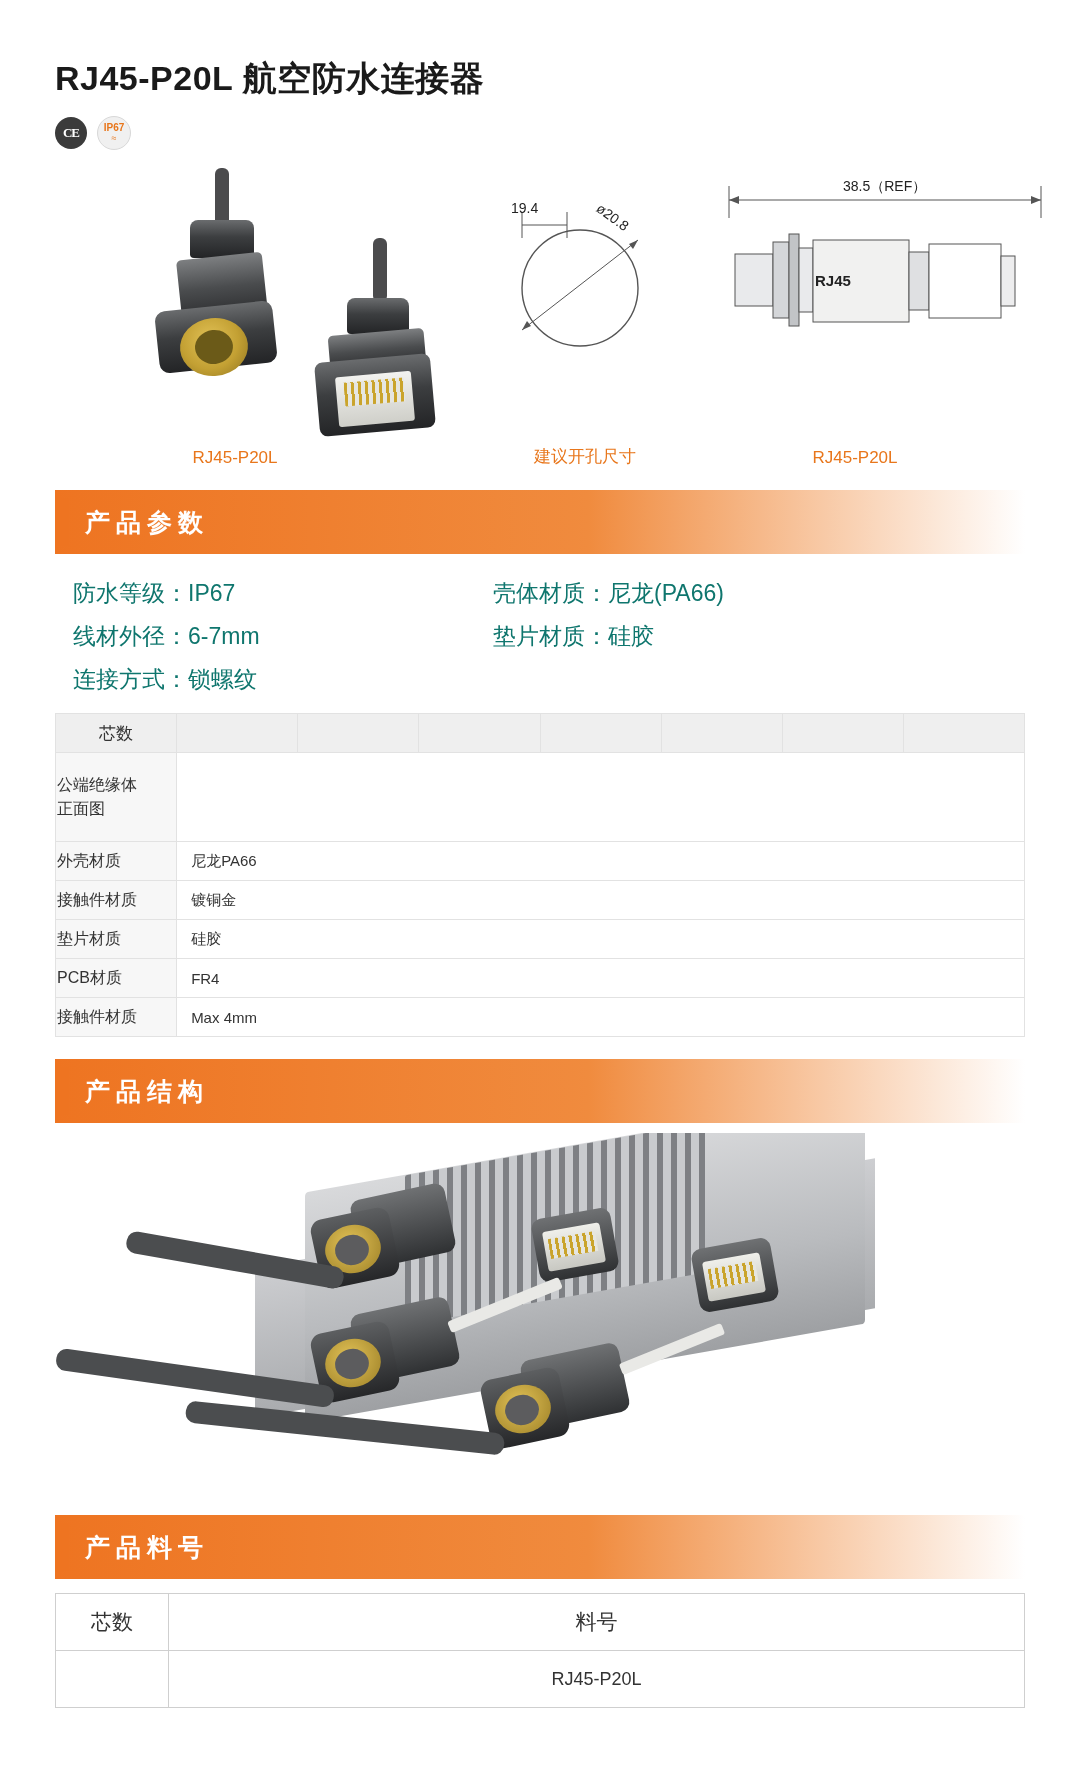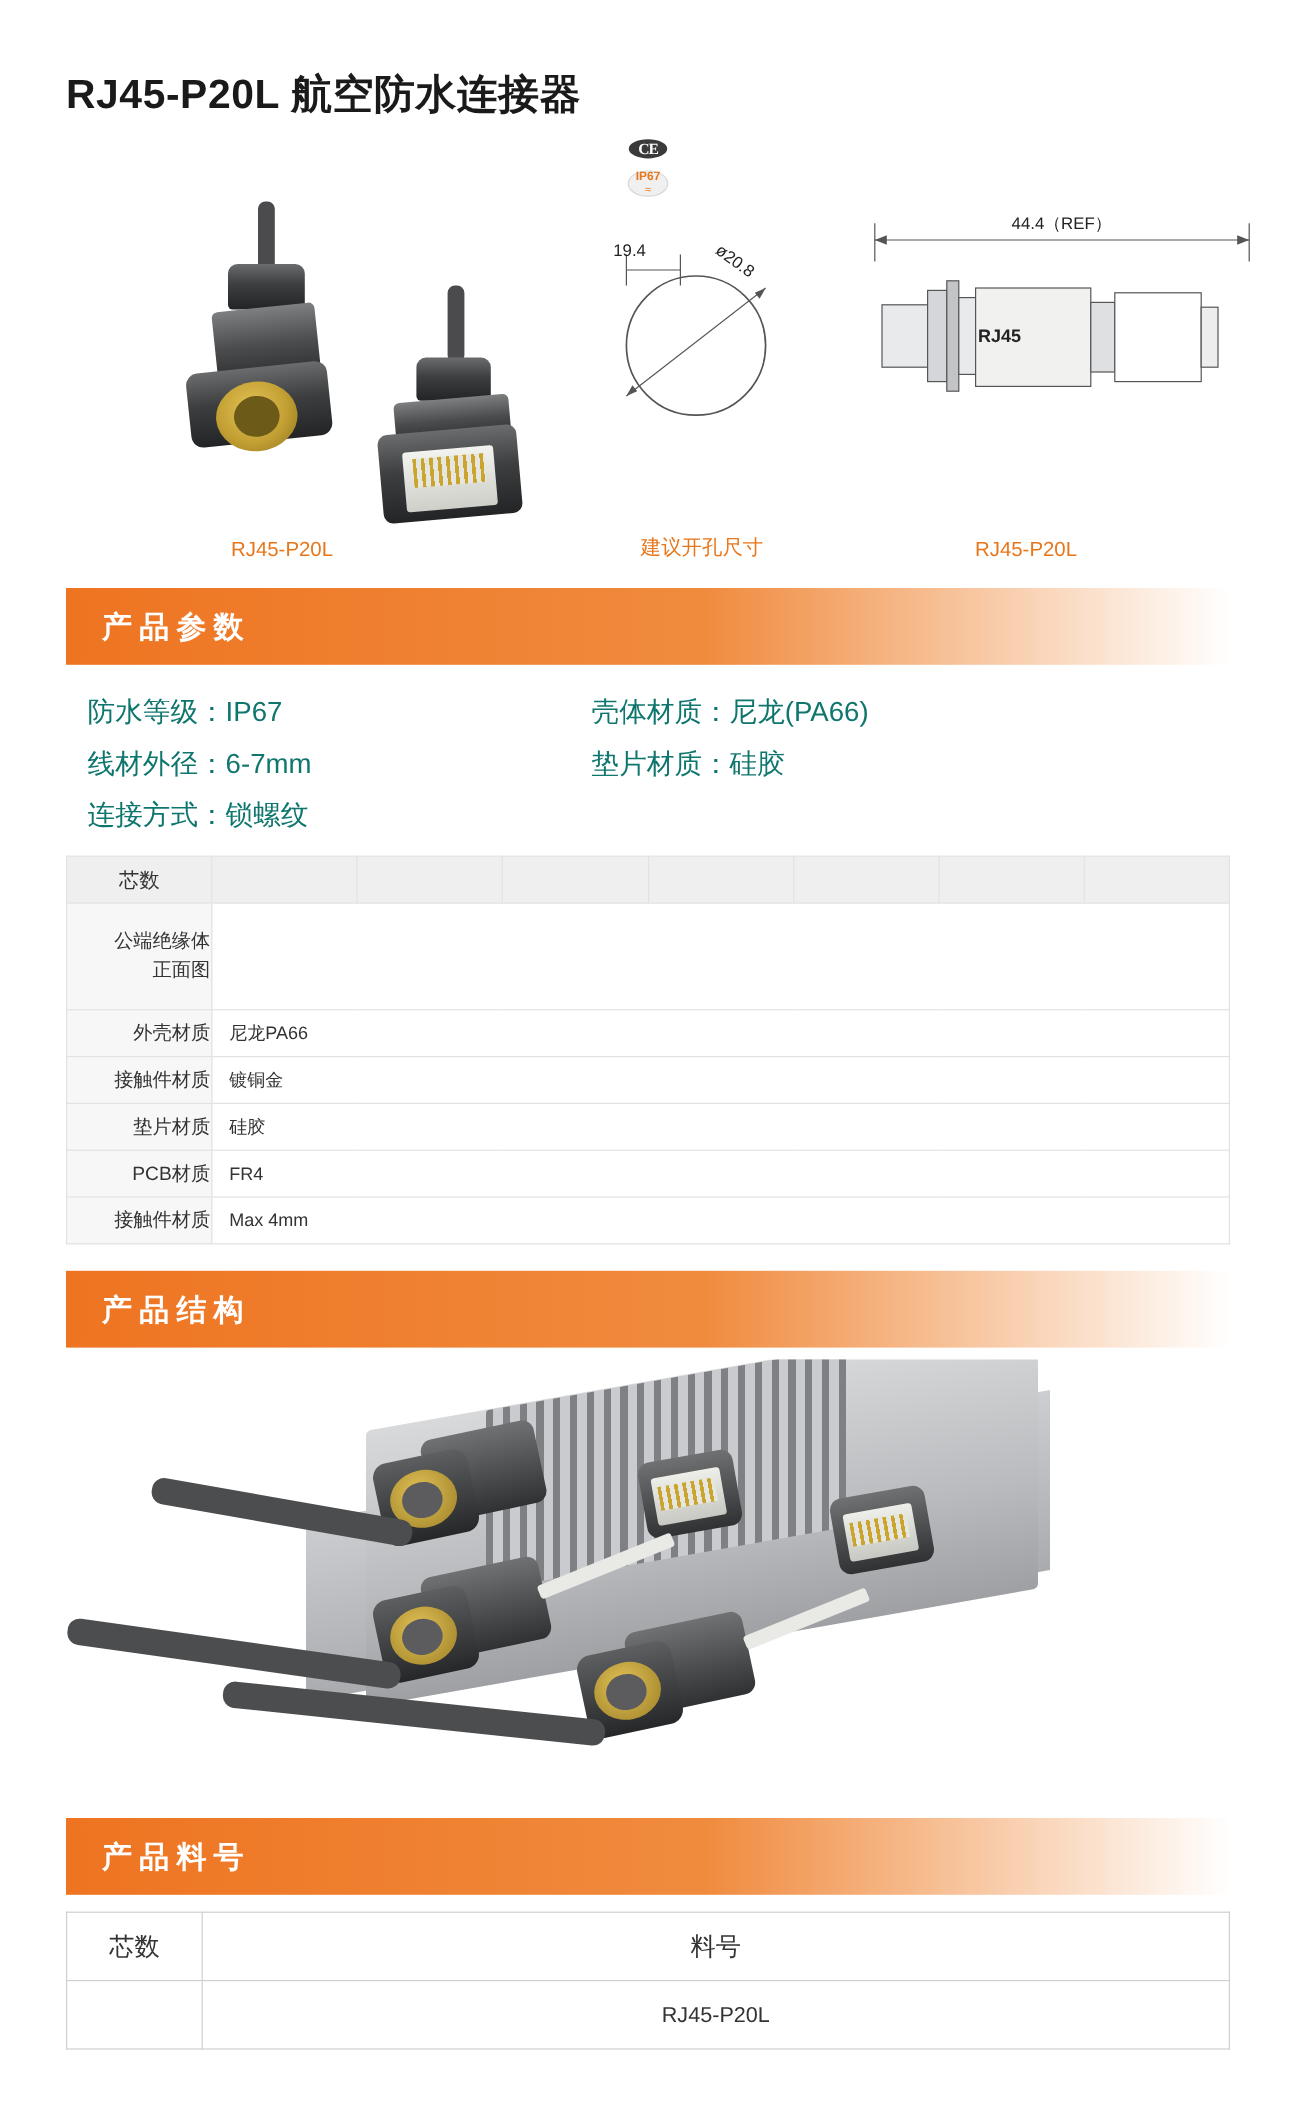--- a/index.html
+++ b/index.html
@@ -31,21 +31,20 @@
     letter-spacing: 0.5px;
     padding-top: 56px;
     margin: 0;
   }
   .badges {
     margin-top: 14px;
     display: flex;
     align-items: center;
     gap: 10px;
     height: 34px;
-    flex-direction: column;
   }
   .badge-ce {
     width: 32px; height: 32px;
     border-radius: 50%;
     background: #3b3b3b;
     color: #fff;
     display: flex; align-items: center; justify-content: center;
     font-size: 13px;
     font-weight: bold;
     letter-spacing: -1px;
@@ -172,21 +171,21 @@
     font-weight: normal;
   }
   table.spec .hdr-cell {
     background: #efefef;
     text-align: center;
     font-size: 17px;
     color: #333;
   }
   table.spec .lbl {
     background: #f7f7f7;
-    text-align: right;
+    text-align: left;
     width: 175px;
     font-size: 16px;
   }
   table.spec .val {
     padding-left: 14px;
     text-align: left;
   }
   table.spec .tall { height: 86px; line-height: 1.5; }
 
   
@@ -303,21 +302,21 @@
 
         <rect x="20" y="76" width="38" height="52" fill="#e9eaec" stroke="#555" stroke-width="1"></rect>
         <rect x="58" y="64" width="16" height="76" fill="#d4d6d9" stroke="#555" stroke-width="1"></rect>
         <rect x="74" y="56" width="10" height="92" fill="#c2c4c7" stroke="#555" stroke-width="1"></rect>
         <rect x="84" y="70" width="14" height="64" fill="#e9eaec" stroke="#555" stroke-width="1"></rect>
         <rect x="98" y="62" width="96" height="82" fill="#f1f1f0" stroke="#555" stroke-width="1"></rect>
         <rect x="194" y="74" width="20" height="58" fill="#dfe0e2" stroke="#555" stroke-width="1"></rect>
         <rect x="214" y="66" width="72" height="74" fill="#ffffff" stroke="#555" stroke-width="1"></rect>
         <rect x="286" y="78" width="14" height="50" fill="#ededee" stroke="#555" stroke-width="1"></rect>
       </svg>
-      <div class="dim-label" style="left:128px; top:0px;">44.4（REF）</div>
+      <div class="dim-label" style="left:128px; top:0px;">38.5（REF）</div>
       <div style="position:absolute; left:100px; top:94px; font-size:15px; font-weight:bold; color:#222;">RJ45</div>
     </div>
 
     <div class="hero-caption cap1">RJ45-P20L</div>
     <div class="hero-caption cap2">建议开孔尺寸</div>
     <div class="hero-caption cap3">RJ45-P20L</div>
   </div>
 
   <div class="section-head">
     <div class="bar"></div>

